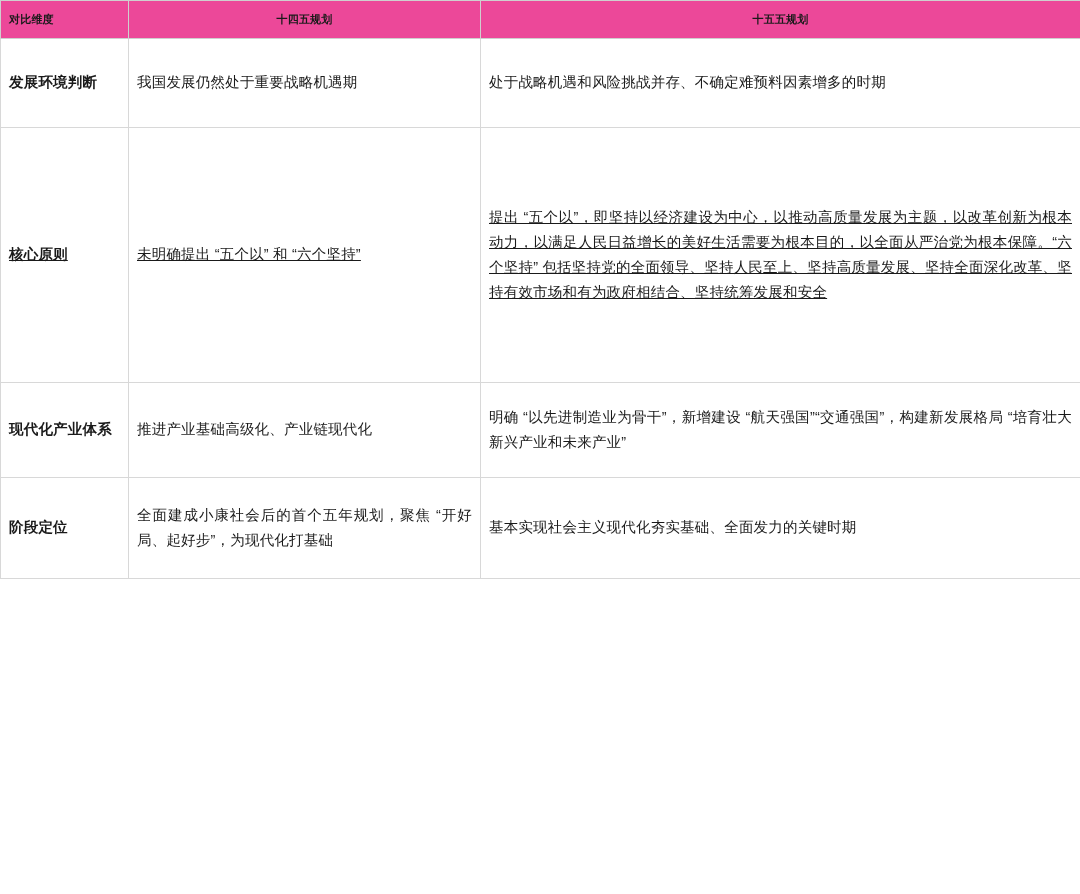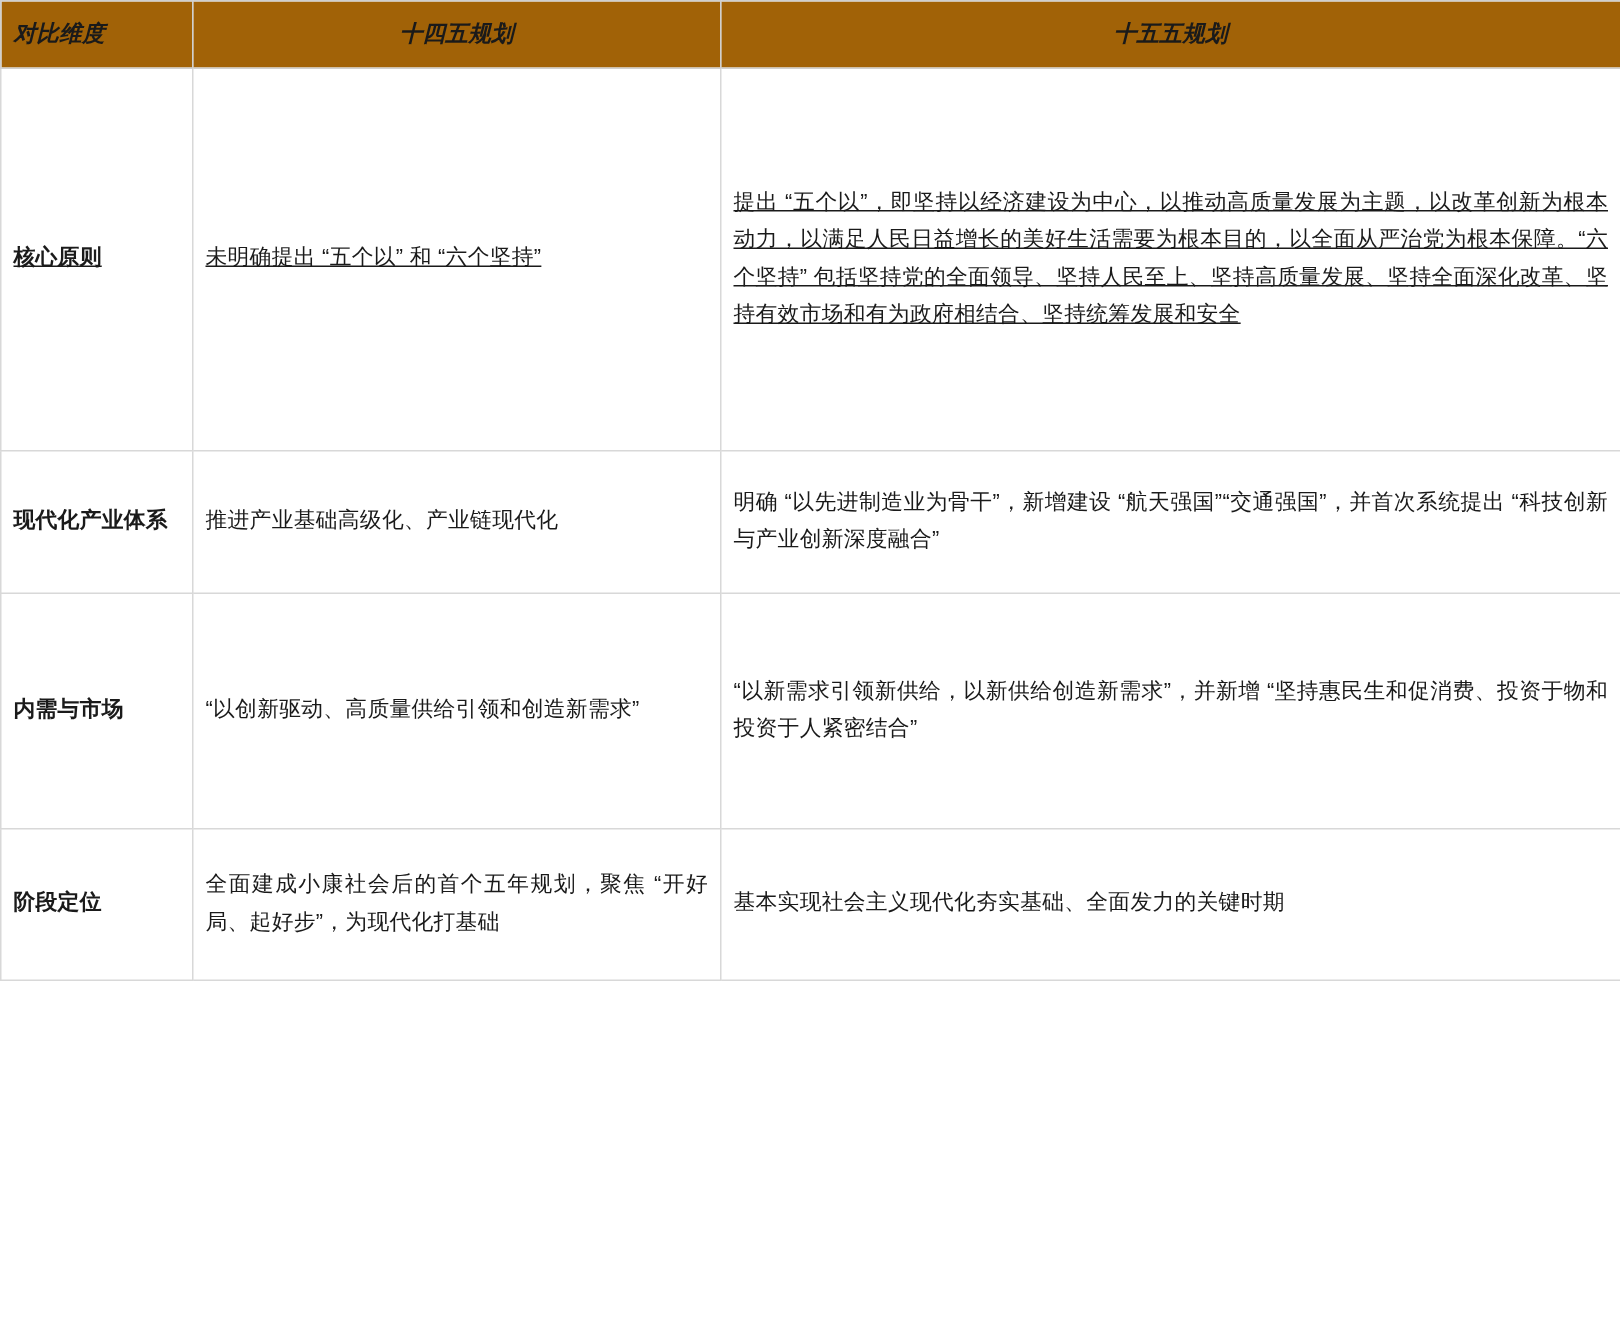--- a/index.html
+++ b/index.html
@@ -29,26 +29,25 @@
 
   table.compare th,
   table.compare td {
     border: 1px solid #d8d8d8;
     vertical-align: middle;
     padding: 10px 8px;
     line-height: 1.72;
     letter-spacing: 0.2px;
   }
   table.compare thead th {
-    background: #a16207;
+    background: #ec4899;
     font-weight: 700;
-    font-size: 15px;
+    font-size: 11px;
     padding: 9px 8px;
     border-color: #cfcfcf;
-    font-style: italic;
   }
   thead th.head-dim {
     text-align: left;
   }
   thead th.head-plan {
     text-align: center;
   }
   td.dim-cell {
     font-weight: 700;
     font-size: 14.5px;
@@ -81,34 +80,34 @@
       <col class="c2">
     </colgroup>
     <thead>
       <tr>
         <th class="head-dim">对比维度</th>
         <th class="head-plan">十四五规划</th>
         <th class="head-plan">十五五规划</th>
       </tr>
     </thead>
     <tbody>
+      <tr class="r-0">
+        <td class="dim-cell">发展环境判断</td>
+        <td class="body-cell">我国发展仍然处于重要战略机遇期</td>
+        <td class="body-cell">处于战略机遇和风险挑战并存、不确定难预料因素增多的时期</td>
+      </tr>
       <tr class="r-1">
         <td class="dim-cell">核心原则</td>
         <td class="body-cell">未明确提出 “五个以” 和 “六个坚持”</td>
         <td class="body-cell">提出 “五个以”，即坚持以经济建设为中心，以推动高质量发展为主题，以改革创新为根本动力，以满足人民日益增长的美好生活需要为根本目的，以全面从严治党为根本保障。“六个坚持” 包括坚持党的全面领导、坚持人民至上、坚持高质量发展、坚持全面深化改革、坚持有效市场和有为政府相结合、坚持统筹发展和安全</td>
       </tr>
       <tr class="r-3">
         <td class="dim-cell">现代化产业体系</td>
         <td class="body-cell">推进产业基础高级化、产业链现代化</td>
-        <td class="body-cell">明确 “以先进制造业为骨干”，新增建设 “航天强国”“交通强国”，并首次系统提出 “科技创新与产业创新深度融合”</td>
-      </tr>
-      <tr class="r-4">
-        <td class="dim-cell">内需与市场</td>
-        <td class="body-cell">“以创新驱动、高质量供给引领和创造新需求”</td>
-        <td class="body-cell">“以新需求引领新供给，以新供给创造新需求”，并新增 “坚持惠民生和促消费、投资于物和投资于人紧密结合”</td>
+        <td class="body-cell">明确 “以先进制造业为骨干”，新增建设 “航天强国”“交通强国”，构建新发展格局 “培育壮大新兴产业和未来产业”</td>
       </tr>
       <tr class="r-7">
         <td class="dim-cell">阶段定位</td>
         <td class="body-cell">全面建成小康社会后的首个五年规划，聚焦 “开好局、起好步”，为现代化打基础</td>
         <td class="body-cell">基本实现社会主义现代化夯实基础、全面发力的关键时期</td>
       </tr>
 
     </tbody>
   </table>
 </div>

